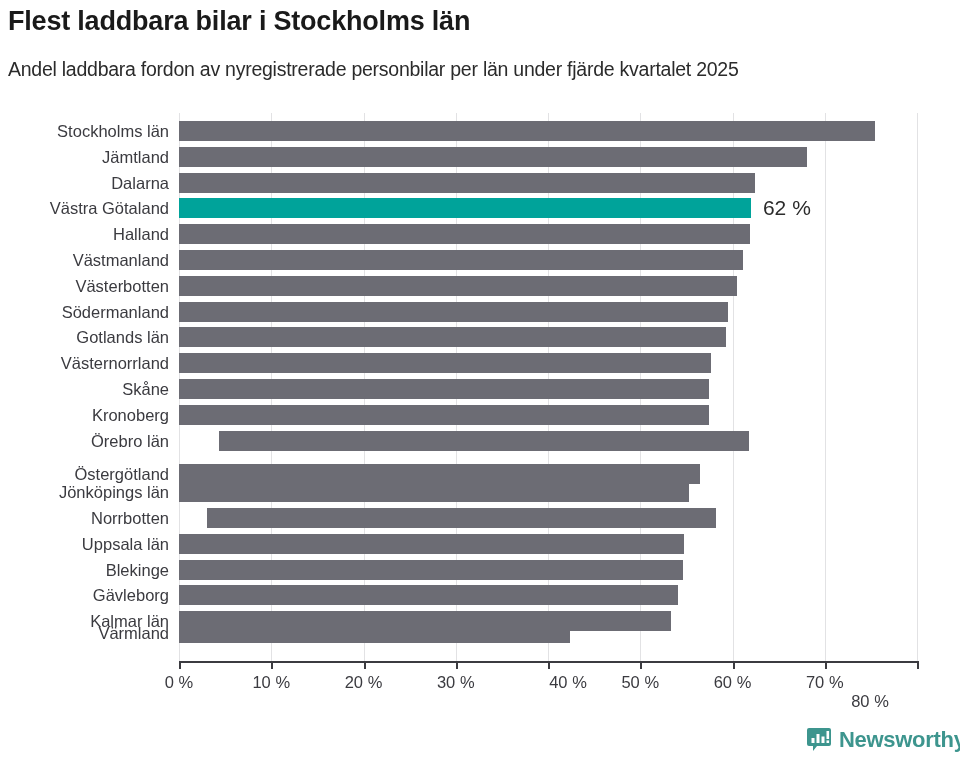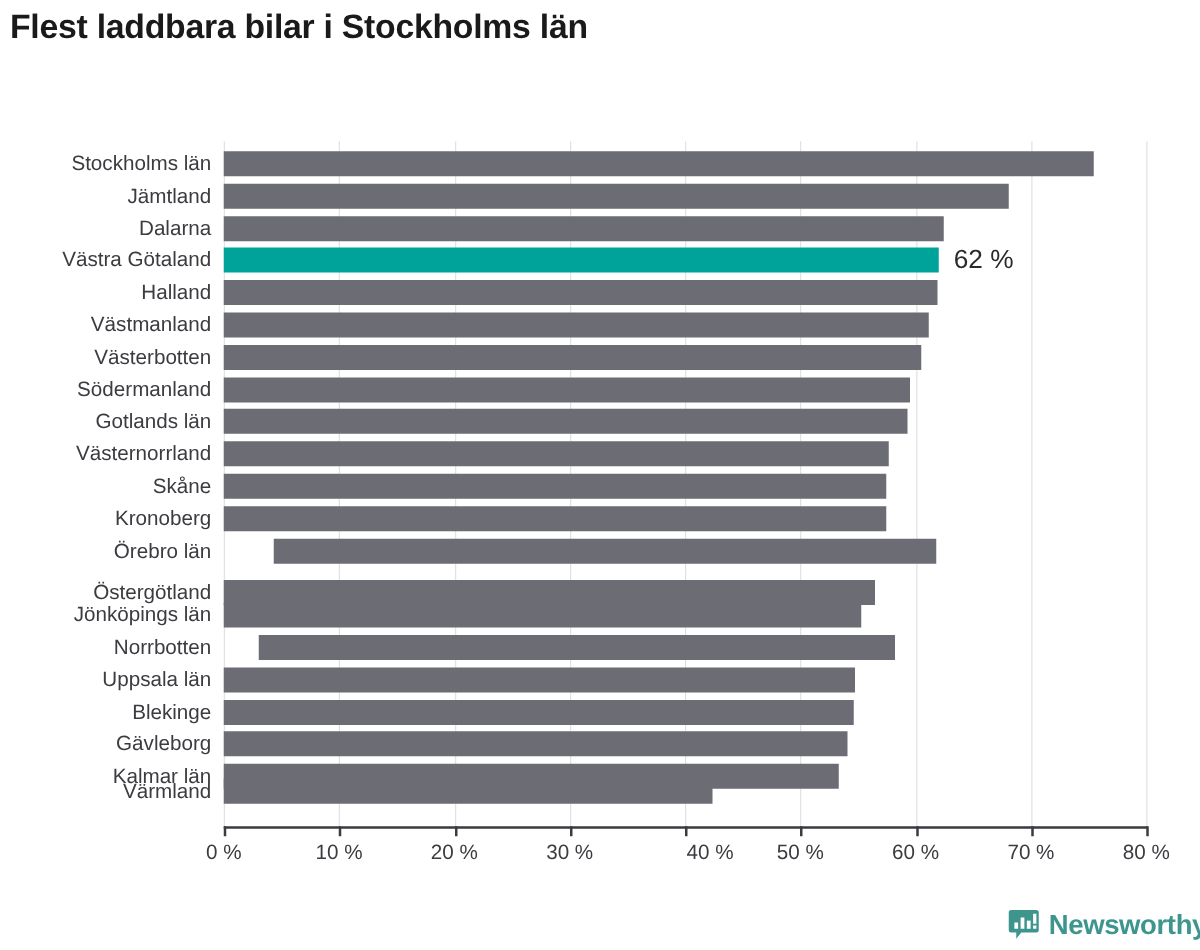--- a/index.html
+++ b/index.html
@@ -123,20 +123,21 @@
     color: #3d958e;
     letter-spacing: -0.3px;
   }
 </style>
 </head>
 <body>
 
 <div id="page">
 
   <div id="chart-title">Flest laddbara bilar i Stockholms län</div>
+  <div id="chart-subtitle">Andel laddbara fordon av nyregistrerade personbilar per län under fjärde kvartalet 2025</div>
 
   <div id="plot-area">
       <div class="gridline" style="left: 0px;"></div>
       <div class="gridline" style="left: 92.25px;"></div>
       <div class="gridline" style="left: 184.5px;"></div>
       <div class="gridline" style="left: 276.75px;"></div>
       <div class="gridline" style="left: 369px;"></div>
       <div class="gridline" style="left: 461.25px;"></div>
       <div class="gridline" style="left: 553.5px;"></div>
       <div class="gridline" style="left: 645.75px;"></div>
@@ -242,21 +243,21 @@
       <div class="tick-label" style="left: 455.75px;">30 %</div>
       <div class="tick-mark" style="left: 548px;"></div>
       <div class="tick-label" style="left: 568px; text-align: center;">40 %</div>
       <div class="tick-mark" style="left: 640.25px;"></div>
       <div class="tick-label" style="left: 640.25px;">50 %</div>
       <div class="tick-mark" style="left: 732.5px;"></div>
       <div class="tick-label" style="left: 732.5px;">60 %</div>
       <div class="tick-mark" style="left: 824.75px;"></div>
       <div class="tick-label" style="left: 824.75px;">70 %</div>
       <div class="tick-mark" style="left: 917px;"></div>
-      <div class="tick-label" style="left: 917px;">80 %</div>
+      <div class="tick-label" style="left: 870px; margin-top: 19px;">80 %</div>
     </div>
 
   <div id="logo">
     <span id="logo-mark">
       <svg width="26" height="26" viewBox="0 0 26 26" aria-hidden="true">
         <path d="M3 1 H23 A2 2 0 0 1 25 3 V17 A2 2 0 0 1 23 19 H11 L7 24 V19 H3 A2 2 0 0 1 1 17 V3 A2 2 0 0 1 3 1 Z" fill="#3d958e"></path>
         <rect x="5.5" y="11" width="3" height="5" fill="#ffffff"></rect>
         <rect x="10.5" y="7" width="3" height="9" fill="#ffffff"></rect>
         <rect x="15.5" y="9.5" width="3" height="6.5" fill="#ffffff"></rect>
         <rect x="20.5" y="4" width="2.6" height="8" fill="#ffffff"></rect>

